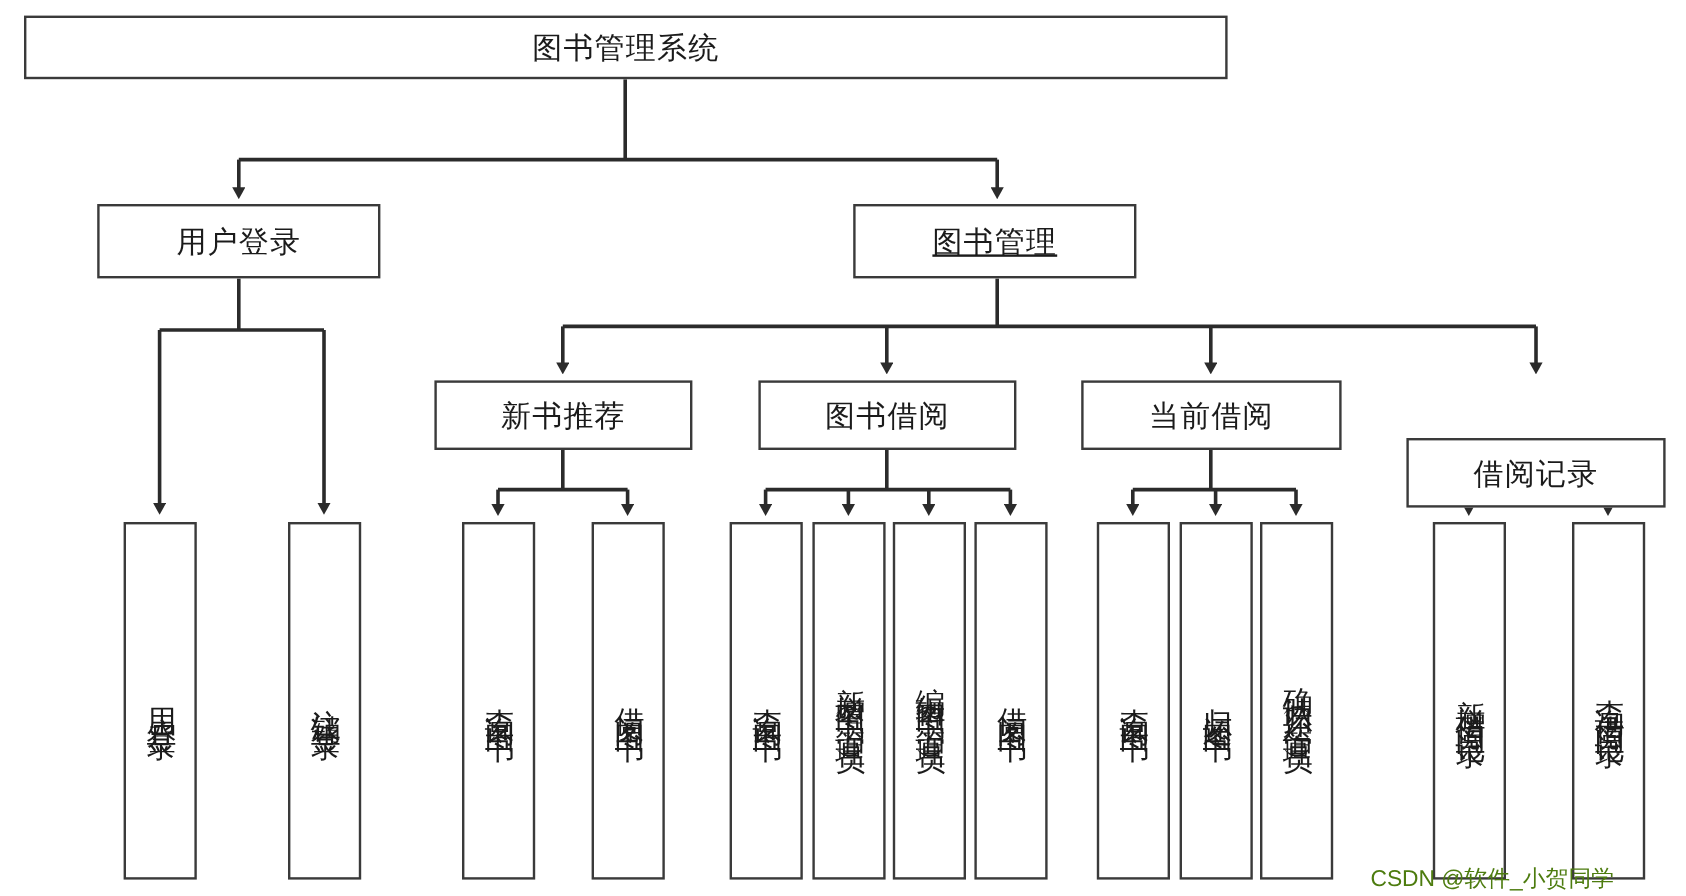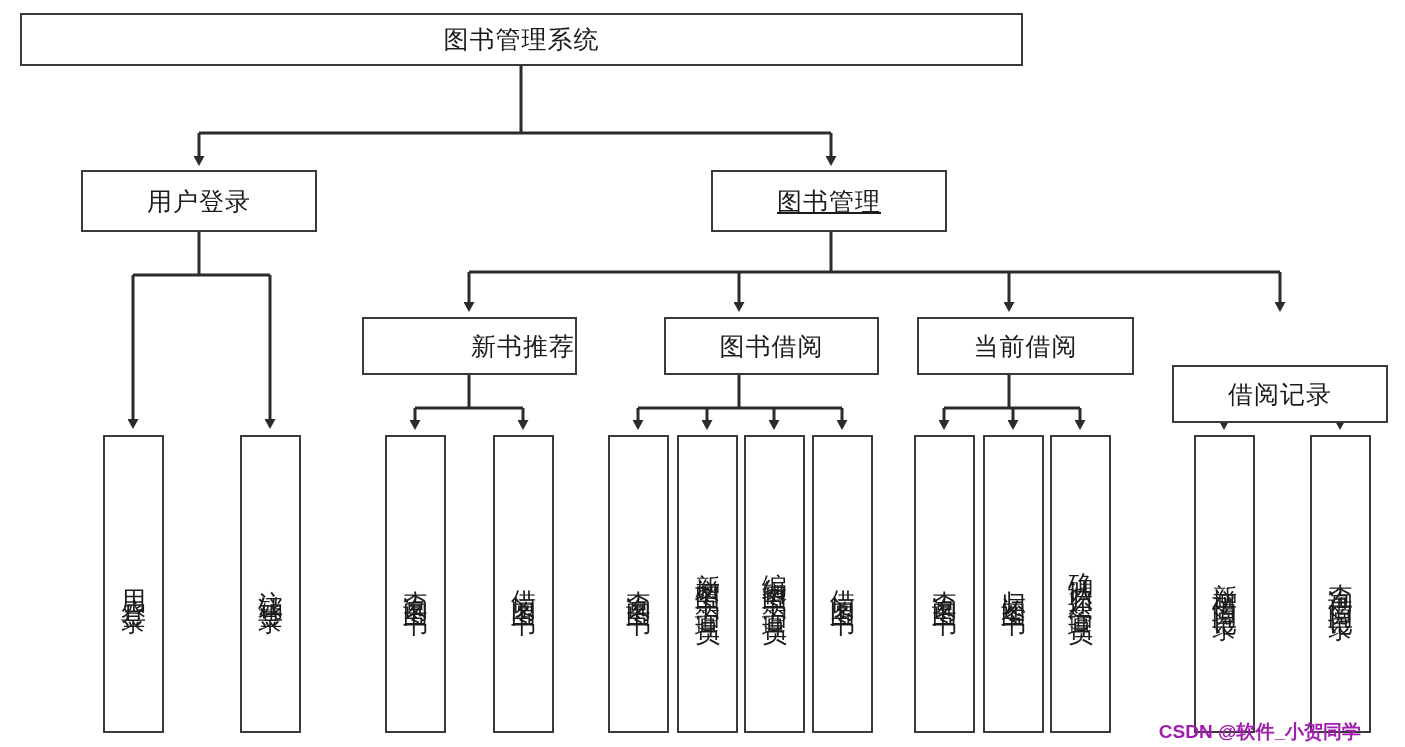--- a/index.html
+++ b/index.html
@@ -30,27 +30,26 @@
   .node.v .vtext{
     writing-mode:vertical-rl;
     text-orientation:upright;
     letter-spacing:7px;
     line-height:1;
     white-space:nowrap;
     display:block;
   }
   .watermark{
     position:absolute;
-    right:8px;bottom:2px;
+    right:24px;bottom:2px;
     font-size:19px;
-    color:#a21caf;
+    color:#4d7c0f;
     z-index:6;
     white-space:nowrap;
     font-family:"Liberation Sans","DejaVu Sans",sans-serif;
-    font-weight:bold;
   }
 </style>
 </head>
 <body>
 
 <div id="canvas">
 
   <svg class="edges" viewBox="0 0 1405 747" xmlns="http://www.w3.org/2000/svg">
     <defs>
       <marker id="arw" markerWidth="10" markerHeight="11" refX="1" refY="5.5" orient="auto" markerUnits="userSpaceOnUse">
@@ -110,27 +109,27 @@
     <span>图书管理系统</span>
   </div>
 
   <div class="node h" style="left:81px;top:170px;width:236px;height:62px;">
     <span>用户登录</span>
   </div>
   <div class="node h" style="left:711px;top:170px;width:236px;height:62px;text-decoration:underline;">
     <span>图书管理</span>
   </div>
 
-  <div class="node h" style="left:362px;top:317px;width:215px;height:58px;justify-content:flex-end;">
+  <div class="node h" style="left:362px;top:317px;width:215px;height:58px;">
     <span>新书推荐</span>
   </div>
-  <div class="node h" style="left:632px;top:317px;width:215px;height:58px;margin-left:32px;">
+  <div class="node h" style="left:632px;top:317px;width:215px;height:58px;">
     <span>图书借阅</span>
   </div>
-  <div class="node h" style="left:901px;top:317px;width:217px;height:58px;margin-left:16px;">
+  <div class="node h" style="left:901px;top:317px;width:217px;height:58px;">
     <span>当前借阅</span>
   </div>
   <div class="node h" style="left:1172px;top:317px;width:216px;height:58px;margin-top:48px;">
     <span>借阅记录</span>
   </div>
 
   <div class="node v" style="left:103px;top:435px;width:61px;height:298px;">
     <span class="vtext">用户登录</span>
   </div>
   <div class="node v" style="left:240px;top:435px;width:61px;height:298px;">

